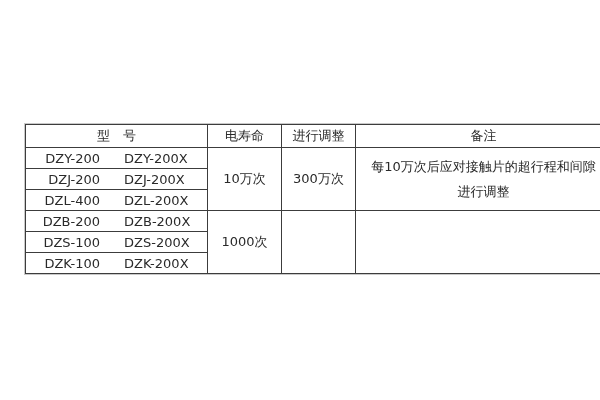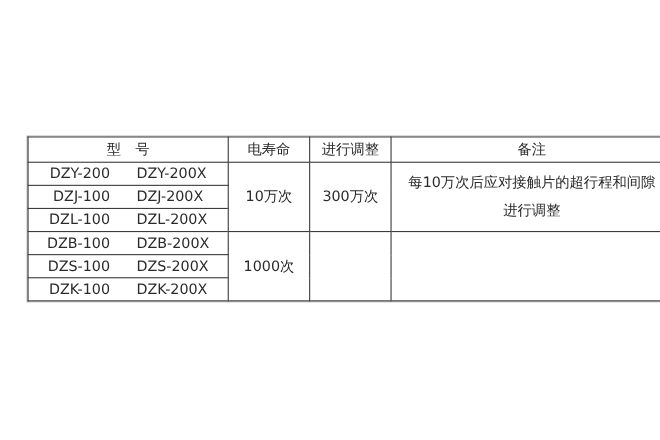--- a/index.html
+++ b/index.html
@@ -81,38 +81,38 @@
       <td rowspan="3">10万次</td>
       <td rowspan="3">300万次</td>
       <td rowspan="3" class="remark">
         <div>每10万次后应对接触片的超行程和间隙</div>
         <div>进行调整</div>
       </td>
     </tr>
     <tr class="datarow">
       <td>
         <div class="model-pair">
-          <span>DZJ-100</span>
+          <span>DZJ-200</span>
           <span>DZJ-200X</span>
         </div>
       </td>
     </tr>
     <tr class="datarow">
       <td>
         <div class="model-pair">
-          <span>DZL-100</span>
+          <span>DZL-400</span>
           <span>DZL-200X</span>
         </div>
       </td>
     </tr>
 
     <tr class="datarow">
       <td>
         <div class="model-pair">
-          <span>DZB-100</span>
+          <span>DZB-200</span>
           <span>DZB-200X</span>
         </div>
       </td>
       <td rowspan="3">1000次</td>
       <td rowspan="3"></td>
       <td rowspan="3" class="remark">
         <div></div>
       </td>
     </tr>
     <tr class="datarow">

